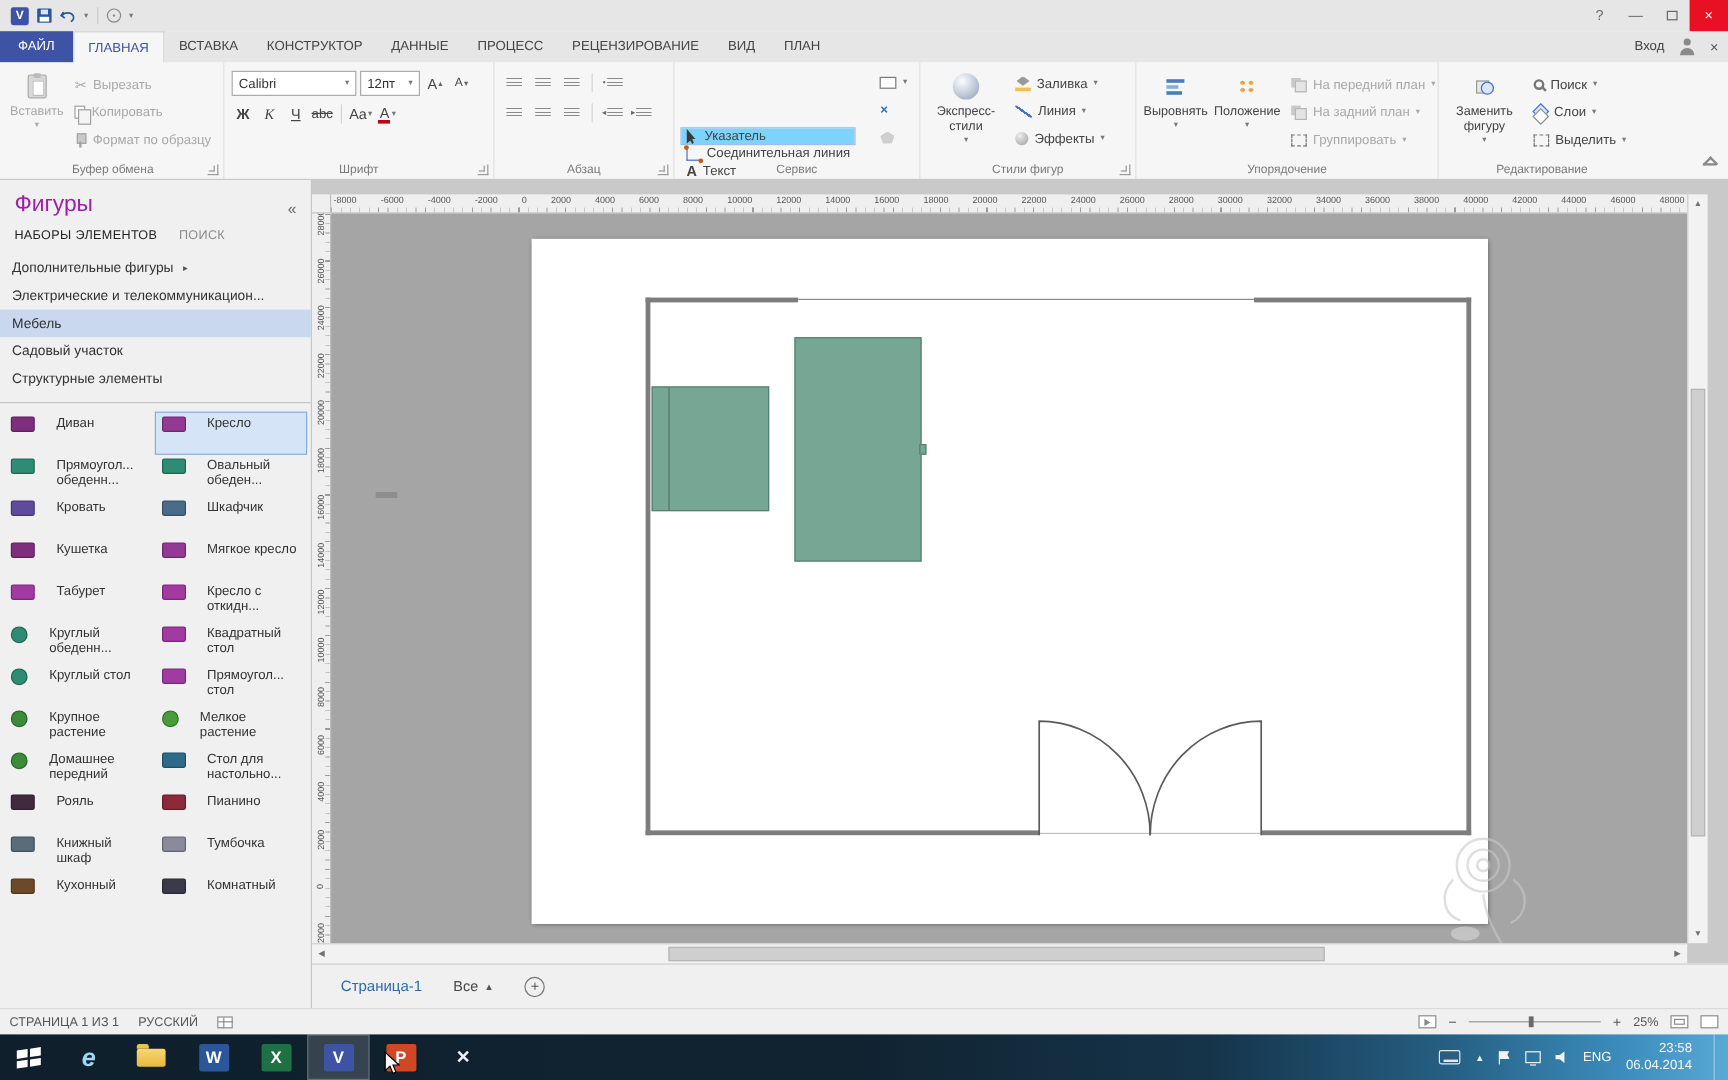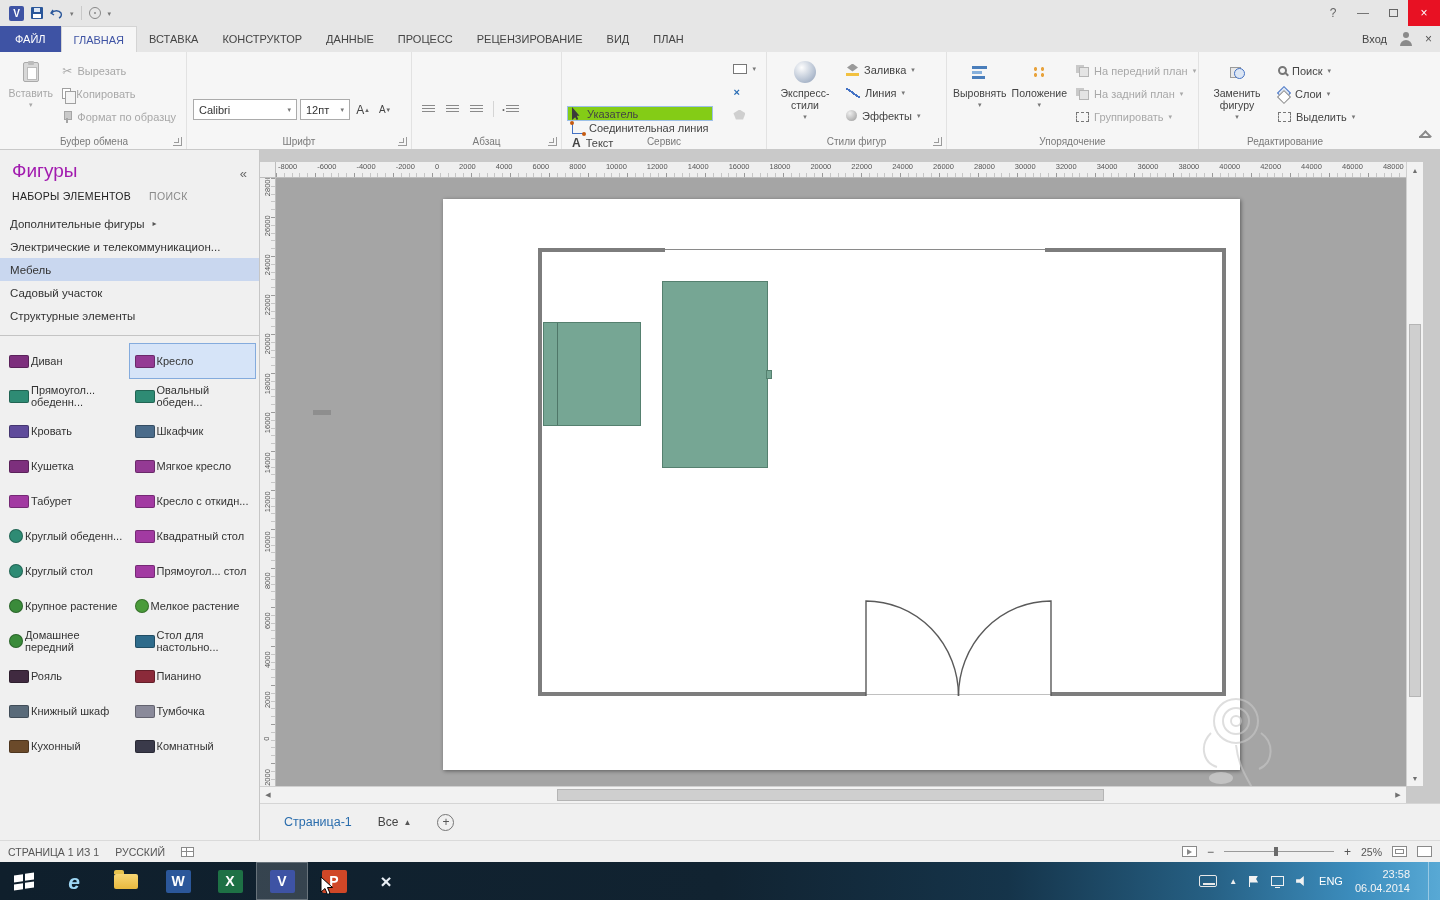--- a/index.html
+++ b/index.html
@@ -40,24 +40,24 @@
   
   .ribbon{position:absolute;top:52px;left:0;right:0;height:98px;background:#f6f6f6;border-bottom:1px solid #c9c9c9;display:flex;align-items:stretch;padding-left:2px;}
   .grp{position:relative;border-right:1px solid #e2e2e2;padding:3px 6px 17px 6px;flex:none;display:flex;gap:5px;}
   .grp-label{position:absolute;bottom:2px;left:0;right:0;text-align:center;font-size:10px;color:#7a7a7a;}
   .dlg{position:absolute;bottom:3px;right:4px;width:9px;height:9px;border-right:1px solid #9a9a9a;border-bottom:1px solid #9a9a9a;}
   .dlg::after{content:"";position:absolute;right:2px;bottom:2px;width:4px;height:4px;border-right:1px solid #9a9a9a;border-bottom:1px solid #9a9a9a;}
   .bigbtn{width:60px;display:flex;flex-direction:column;align-items:center;gap:2px;padding-top:4px;font-size:10.5px;text-align:center;color:#444;line-height:1.15;}
   .bigbtn .bic{height:26px;display:flex;align-items:center;justify-content:center;}
   .col{display:flex;flex-direction:column;gap:2px;}
   .sbtn{display:flex;align-items:center;gap:5px;height:21px;padding:0 4px;font-size:11px;white-space:nowrap;color:#444;}
-  .sbtn.selected{background:#84cc16;outline:1px solid #9cc0e8;margin-top:48px;}
+  .sbtn.selected{background:#7dd3fc;outline:1px solid #9cc0e8;margin-top:48px;}
   .disabled, .disabled *{color:#a8a8a8 !important;}
   .rows{display:flex;flex-direction:column;gap:5px;padding-top:4px;}
-  .row{display:flex;align-items:center;gap:3px;margin-top:40px;}
+  .row{display:flex;align-items:center;gap:3px;}
   .combo{height:21px;border:1px solid #ababab;background:#fff;display:flex;align-items:center;padding:0 5px;font-size:11px;color:#333;}
   .combo .caret{margin-left:auto;}
   .fmtbtn{min-width:19px;height:20px;display:flex;align-items:center;justify-content:center;font-size:12px;color:#444;gap:1px;}
   .fmtbtn.b{font-weight:bold;}
   .fmtbtn.i{font-style:italic;font-family:"Liberation Serif","DejaVu Serif",serif;}
   .fmtbtn.u{text-decoration:underline;}
   .fmtbtn.s{text-decoration:line-through;font-size:11px;}
   .tiny{font-size:7px;color:#666;}
   .vsep{width:1px;height:16px;background:#d5d5d5;margin:0 3px;}
   .fc-a{border-bottom:3px solid #c00020;line-height:1;padding:0 1px;}
@@ -114,21 +114,21 @@
   .panel-collapse{position:absolute;right:12px;top:16px;color:#666;font-size:13px;}
   .panel-tabs{display:flex;gap:18px;padding:2px 12px 6px 12px;font-size:10.5px;letter-spacing:.3px;}
   .panel-tab{color:#8a8a8a;}
   .panel-tab.active{color:#222;}
   .stencils{display:flex;flex-direction:column;margin-top:4px;}
   .st-item{height:23px;display:flex;align-items:center;padding:0 10px;white-space:nowrap;overflow:hidden;font-size:11.5px;color:#333;text-align:center;}
   .st-item.selected{background:#c9d7ef;}
   .st-arrow{margin-left:8px;font-size:8px;color:#555;}
   .panel-divider{border-top:1px solid #c4c4c4;margin:8px 0 2px 0;}
   .gallery{display:grid;grid-template-columns:1fr 1fr;row-gap:1px;padding:6px 4px;}
-  .gcell{display:flex;align-items:center;gap:2px;padding:3px 5px;min-height:34px;}
+  .gcell{display:flex;align-items:flex-start;gap:18px;padding:3px 5px;min-height:34px;}
   .gcell.selected{background:#d6e4f8;outline:1px solid #84abdd;}
   .g-ic{flex:none;width:20px;height:13px;background:var(--c,#888);border-radius:2px;box-shadow:inset 0 0 0 1px rgba(0,0,0,.28);}
   .gcell.round .g-ic{width:14px;height:14px;border-radius:50%;}
   .g-label{font-size:11px;color:#333;line-height:1.12;}
 
   
   .canvas-area{position:absolute;left:260px;top:0;width:1180px;height:690px;background:#c9c9c9;}
   .hruler{position:absolute;left:16px;top:12px;width:1130px;height:16px;background:#efefef;border-bottom:1px solid #bdbdbd;overflow:hidden;}
   .hruler::after{content:"";position:absolute;left:0;right:0;bottom:0;height:4px;background:repeating-linear-gradient(to right,#9a9a9a 0 1px,transparent 1px 39px),repeating-linear-gradient(to right,#c6c6c6 0 1px,transparent 1px 7.8px);}
   .hruler-labels{display:flex;justify-content:space-between;padding:1px 2px 0 2px;}

